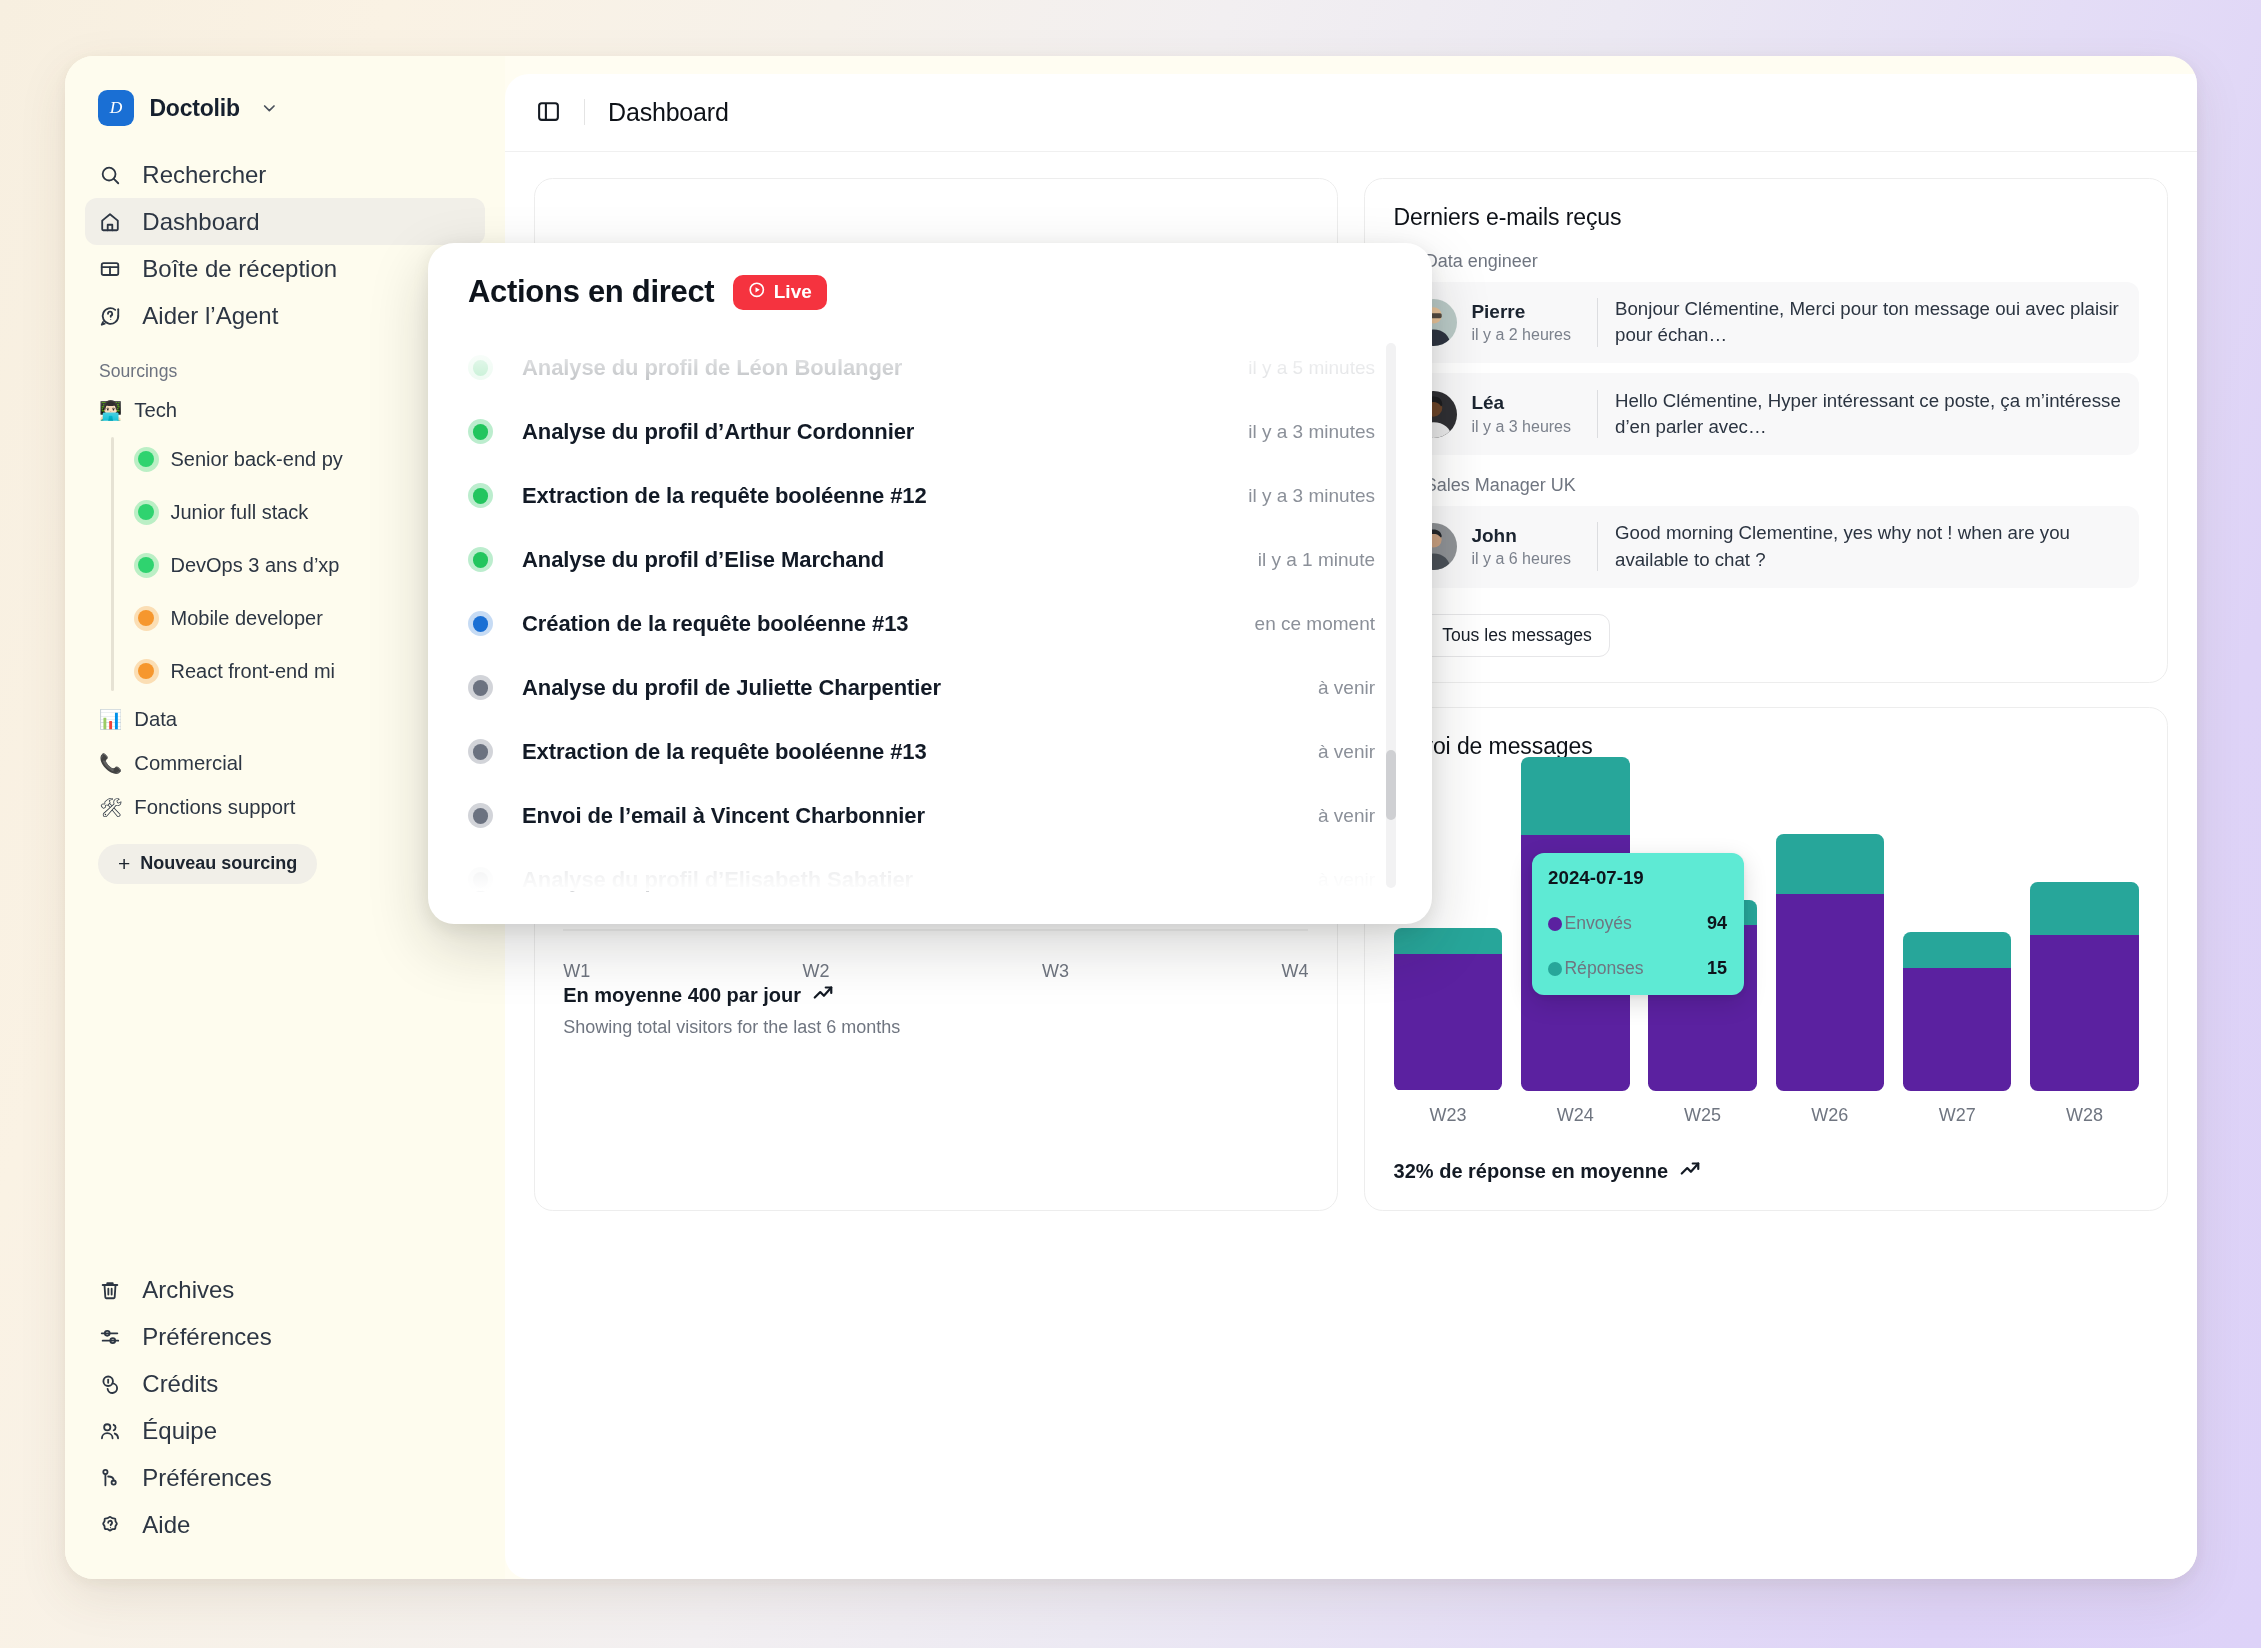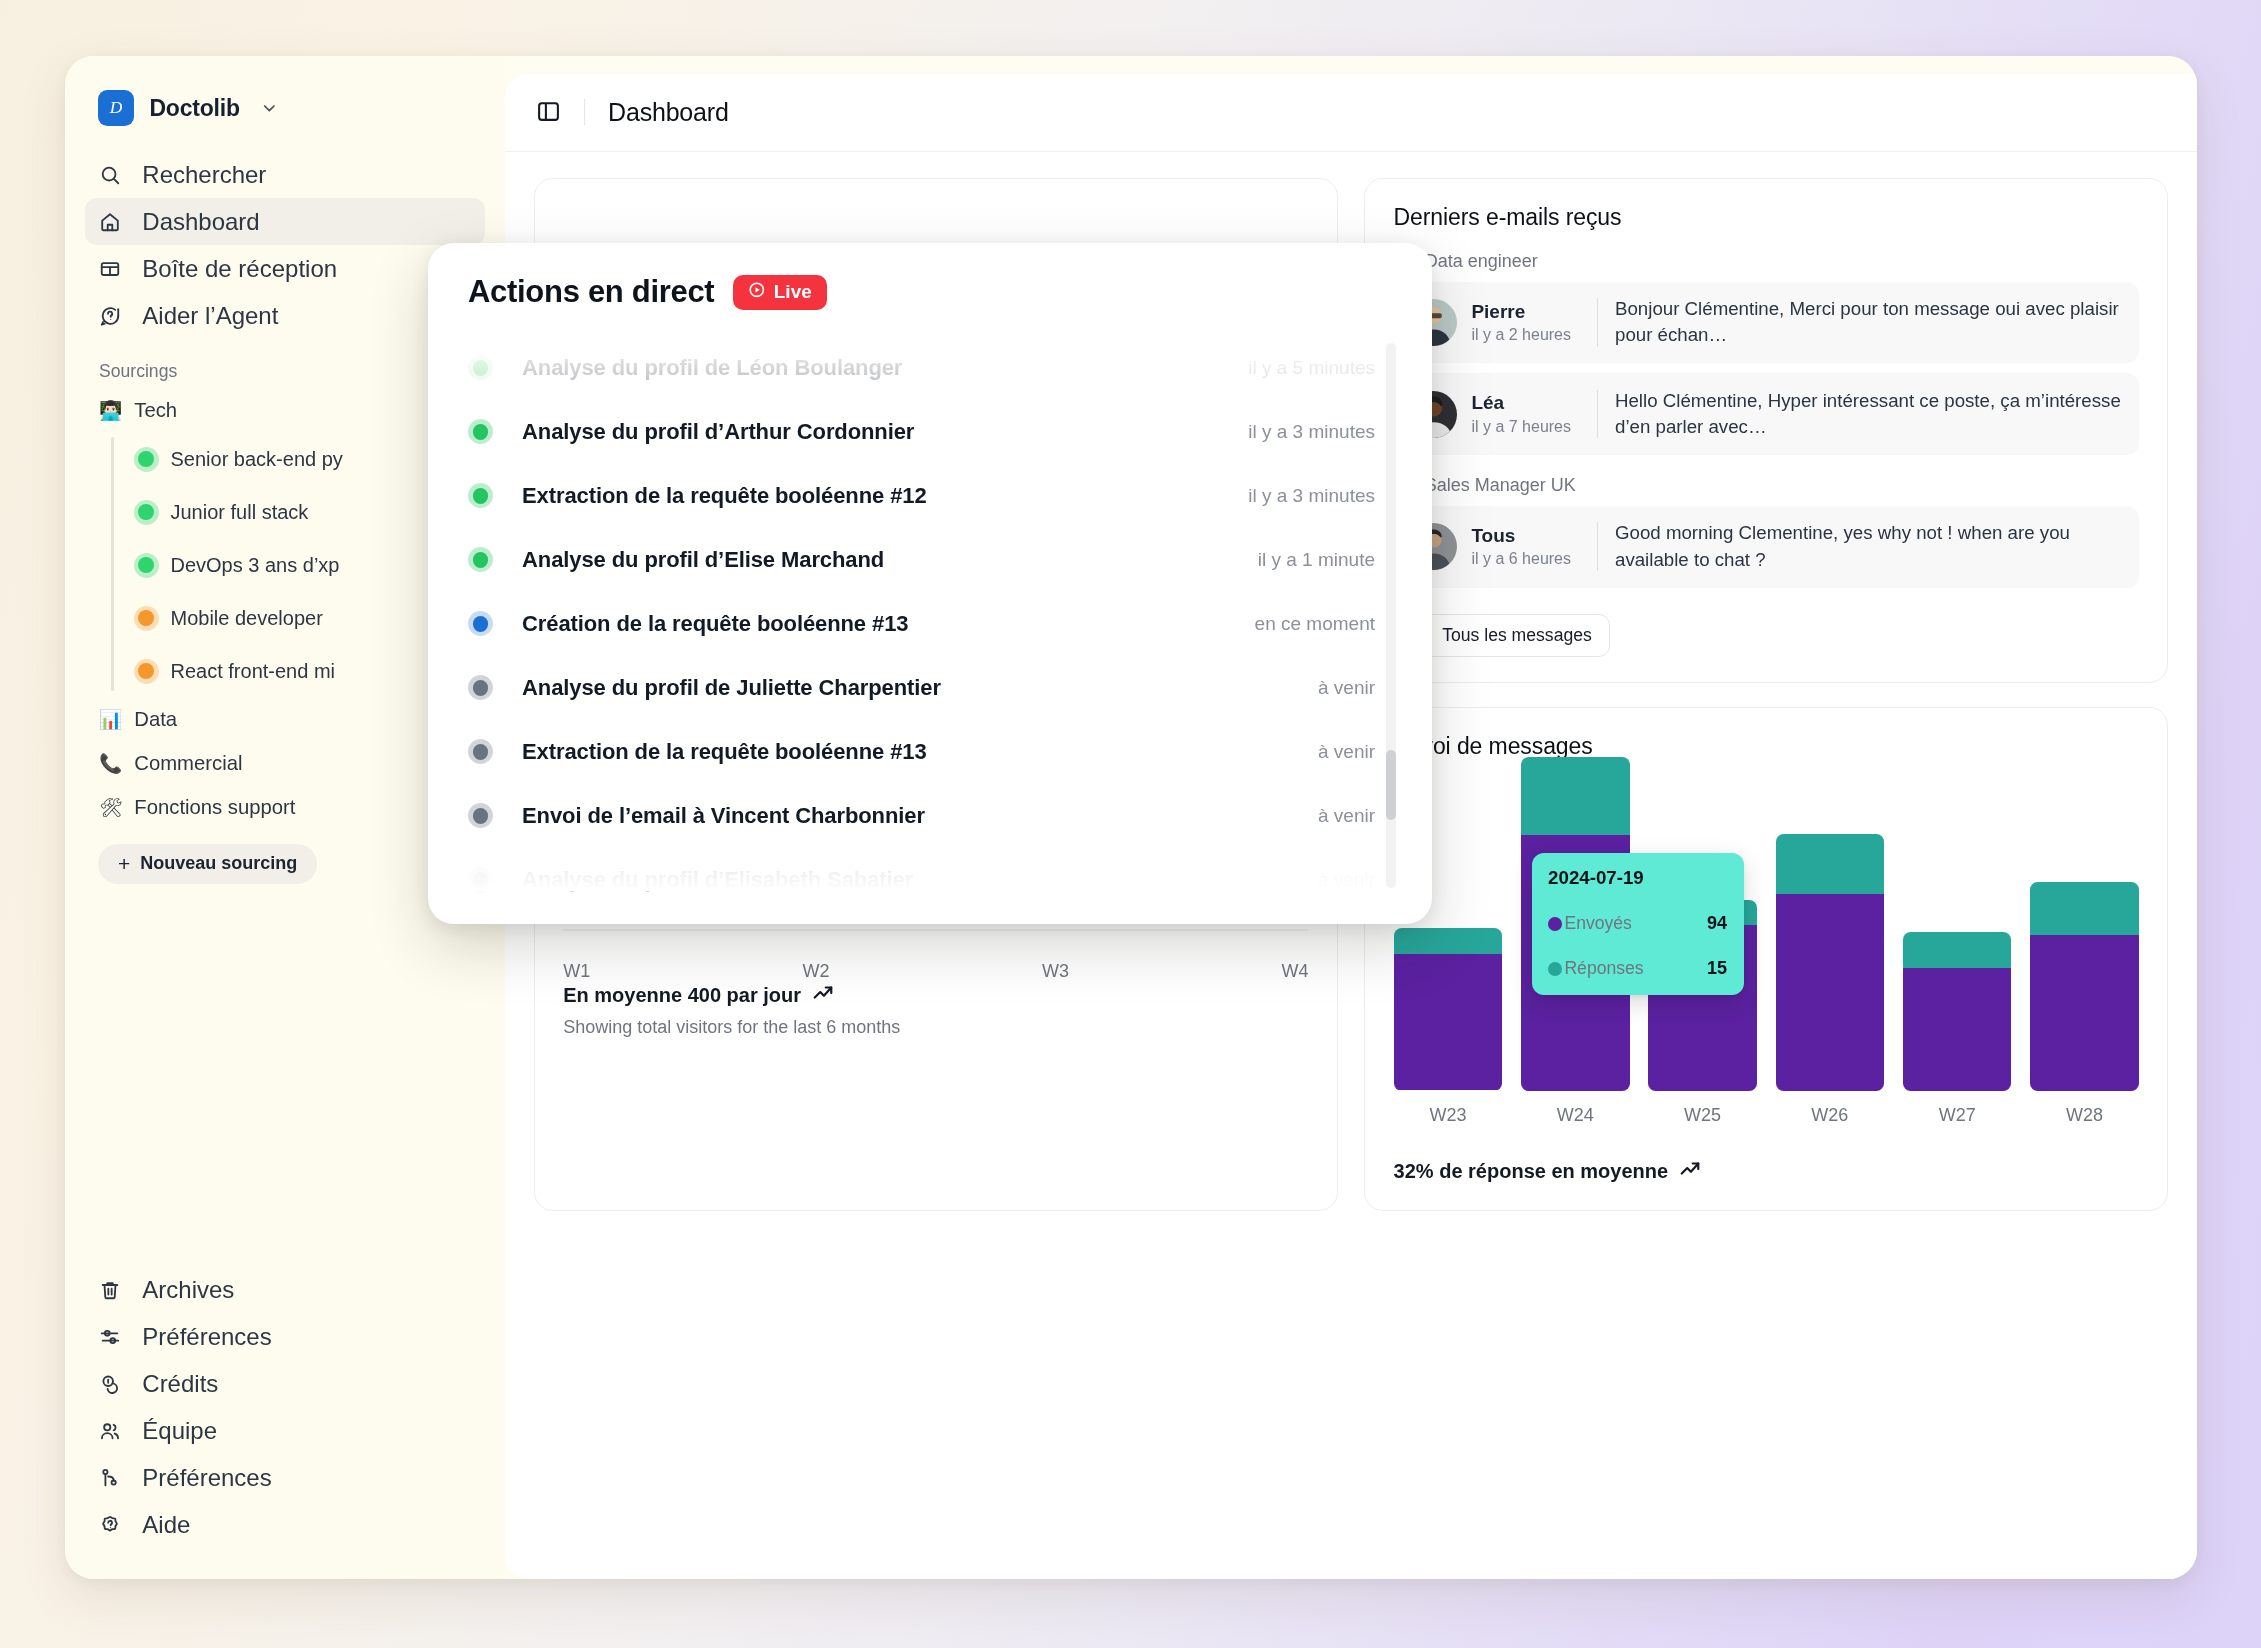--- a/index.html
+++ b/index.html
@@ -548,42 +548,42 @@
           <span class="mail-av">
             <svg viewBox="0 0 86 86">
                 <rect width="86" height="86" fill="#2f2f33"></rect>
                 <circle cx="43" cy="31" r="16" fill="#6b4429"></circle>
                 <path d="M10 86c0-18 15-29 33-29s33 11 33 29z" fill="#e9e9ea"></path>
                 <path d="M27 24c0-9 7-14 16-14s16 5 16 14c0 4-2 5-3 3-3-5-8-7-13-7s-10 2-13 7c-1 2-3 1-3-3z" fill="#1d1d1f"></path>
               </svg>
           </span>
           <span class="mail-meta">
             <span class="mail-name">Léa</span>
-            <span class="mail-time" style="display:block">il y a 7 heures</span>
+            <span class="mail-time" style="display:block">il y a 3 heures</span>
           </span>
           <span class="mail-sep"></span>
           <span class="mail-body">Hello Clémentine, Hyper intéressant ce poste, ça m’intéresse d’en parler avec…</span>
         </div>
 
         <div class="group-label">
           <span class="emoji">📞</span>
           <span>Sales Manager UK</span>
         </div>
 
         <div class="mail-row">
           <span class="mail-av">
             <svg viewBox="0 0 86 86">
                 <rect width="86" height="86" fill="#8f9296"></rect>
                 <circle cx="43" cy="30" r="15" fill="#caa182"></circle>
                 <path d="M12 86c0-19 14-30 31-30s31 11 31 30z" fill="#4b5159"></path>
                 <path d="M28 24c1-8 7-12 15-12s14 4 15 12c0 3-2 3-3 1-3-4-7-5-12-5s-9 1-12 5c-1 2-3 2-3-1z" fill="#23262b"></path>
               </svg>
           </span>
           <span class="mail-meta">
-            <span class="mail-name">Tous</span>
+            <span class="mail-name">John</span>
             <span class="mail-time" style="display:block">il y a 6 heures</span>
           </span>
           <span class="mail-sep"></span>
           <span class="mail-body">Good morning Clementine, yes why not ! when are you available to chat ?</span>
         </div>
 
         <div class="ghost-btn">
           <span>
             <svg viewBox="0 0 24 24">
                 <rect x="4" y="3.5" width="16" height="17" rx="2.5"></rect>

